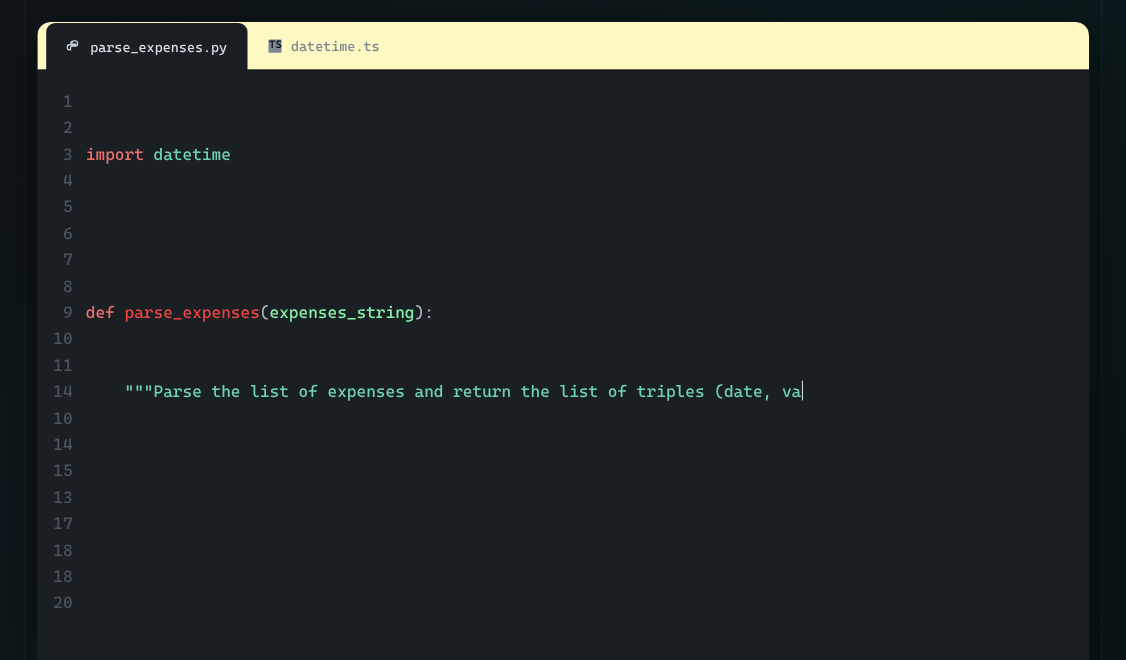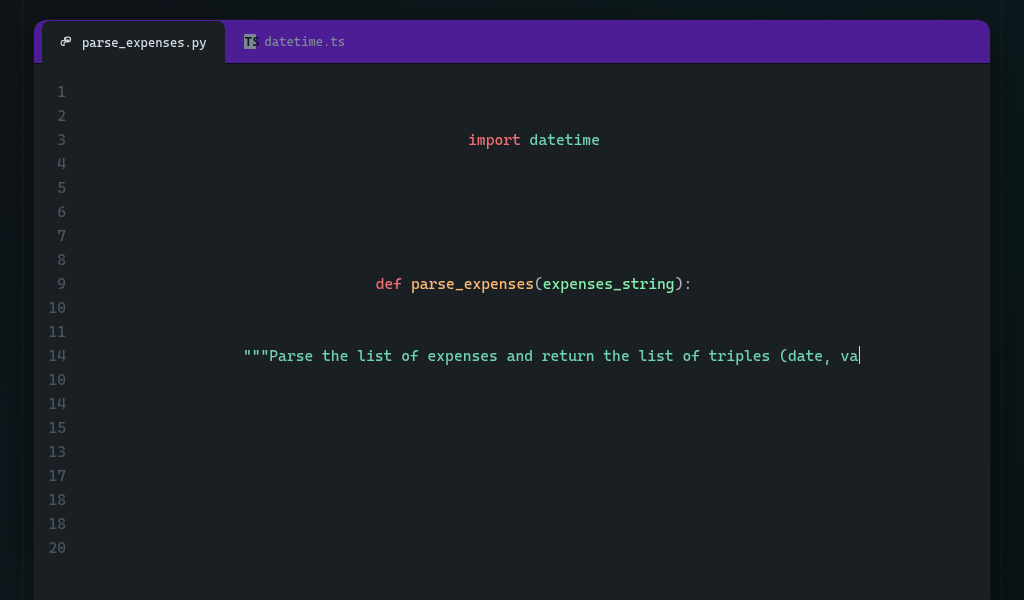--- a/index.html
+++ b/index.html
@@ -20,21 +20,21 @@
     border-radius: 12px 12px 0 0;
     box-shadow: 0 12px 50px rgba(0,0,0,0.55), 0 0 0 1px rgba(255,255,255,0.03);
     display: flex;
     flex-direction: column;
     overflow: hidden;
   }
   .tab-bar {
     display: flex;
     align-items: stretch;
     height: 44px;
-    background: #4c1d95;
+    background: #fef9c3;
     border-radius: 12px 12px 0 0;
     padding-left: 8px;
     border-bottom: 1px solid #0b0e11;
   }
   .tab {
     display: flex;
     align-items: center;
     gap: 8px;
     padding: 0 18px;
     font-size: 12.5px;
@@ -52,21 +52,21 @@
     display: inline-flex;
     align-items: center;
     justify-content: center;
     width: 14px;
     height: 14px;
     color: #7b8894;
   }
   .tab.active .tab-icon { color: #c9d1d9; }
   .tab-icon svg { width: 14px; height: 14px; }
   .ts-badge {
-    font-size: 13px;
+    font-size: 10px;
     background: #7b8894;
     color: #12161a;
     padding: 1px 1px;
     border-radius: 1px;
     font-weight: 700;
     line-height: 1;
     width: 12px;
     text-align: center;
   }
   .code-body {
@@ -83,26 +83,25 @@
     color: #4a5560;
     padding-right: 12px;
     user-select: none;
   }
   .gutter .ln { height: 24px; }
   .code {
     flex: 1;
     overflow: hidden;
     white-space: pre;
     color: #b8c1cb;
-    text-align: center;
   }
   .code .line { height: 24px; }
   .kw { color: #f07070; }       
   .mod { color: #6fd3b0; }      
-  .fn { color: #fdba74; }       
+  .fn { color: #ef4444; }       
   .name { color: #86efac; }     
   .punct { color: #aab2bb; }
   .str { color: #6fd3b0; }      
   .cursor {
     display: inline-block;
     width: 1px;
     height: 18px;
     background: #d0d7de;
     vertical-align: -3px;
     margin-left: 1px;

